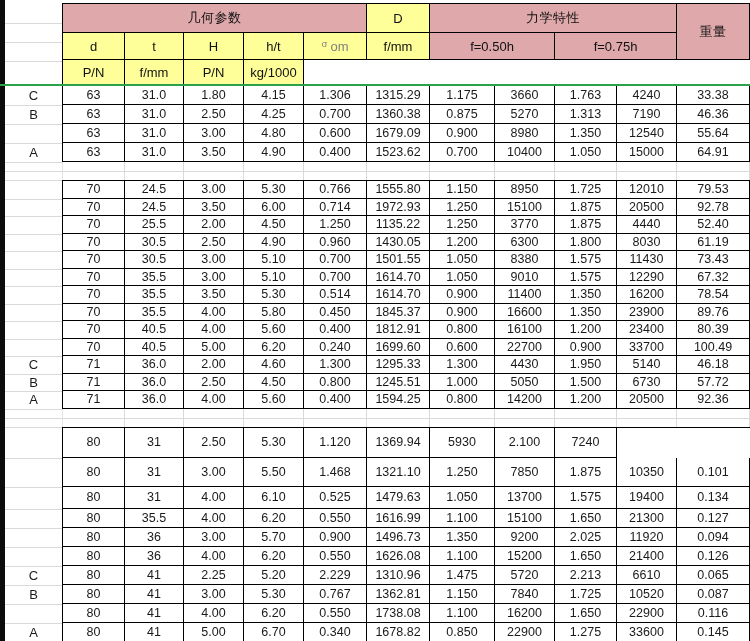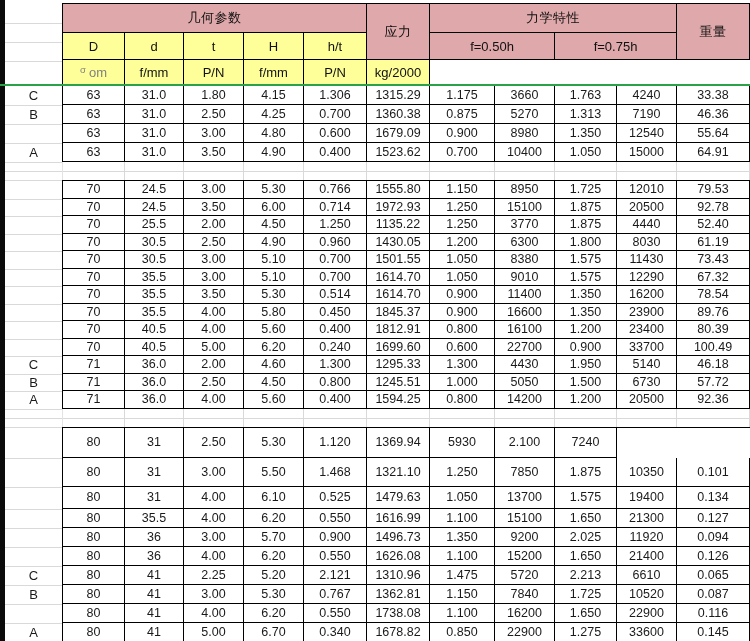--- a/index.html
+++ b/index.html
@@ -90,40 +90,39 @@
       <div class="hairline" style="top: 584.5px;"></div>
       <div class="row-label" style="top: 584.5px; height: 19px; line-height: 19px;">B</div>
       <div class="hairline" style="top: 603.5px;"></div>
       <div class="hairline" style="top: 622.5px;"></div>
       <div class="row-label" style="top: 622.5px; height: 19px; line-height: 19px;">A</div>
     </div>
 
   <div id="grid">
     <div class="hdr cols">
       <div class="hcell pink c-geo">几何参数</div>
-      <div class="hcell pink c-stress">应力</div>
       <div class="hcell pink c-mech">力学特性</div>
       <div class="hcell pink c-weight">重量</div>
       <div class="hcell pink c-f050">f=0.50h</div>
       <div class="hcell pink c-f075">f=0.75h</div>
 
       <div class="hcell yellow">D</div>
       <div class="hcell yellow">d</div>
       <div class="hcell yellow">t</div>
       <div class="hcell yellow">H</div>
       <div class="hcell yellow">h/t</div>
       <div class="hcell yellow sigma-cell">
         <span class="sig">σ</span>
           <span>om</span>
       </div>
       <div class="hcell yellow">f/mm</div>
       <div class="hcell yellow">P/N</div>
       <div class="hcell yellow">f/mm</div>
       <div class="hcell yellow">P/N</div>
-      <div class="hcell yellow">kg/2000</div>
+      <div class="hcell yellow">kg/1000</div>
     </div>
     <div id="tbody">
         <div class="section">
           <div class="trow cols" style="height: 19px;">
             <div class="cell">63</div>
             <div class="cell">31.0</div>
             <div class="cell">1.80</div>
             <div class="cell">4.15</div>
             <div class="cell">1.306</div>
             <div class="cell">1315.29</div>
@@ -447,21 +446,21 @@
             <div class="cell">15200</div>
             <div class="cell">1.650</div>
             <div class="cell">21400</div>
             <div class="cell">0.126</div>
           </div>
           <div class="trow cols" style="height: 19px;">
             <div class="cell">80</div>
             <div class="cell">41</div>
             <div class="cell">2.25</div>
             <div class="cell">5.20</div>
-            <div class="cell">2.121</div>
+            <div class="cell">2.229</div>
             <div class="cell">1310.96</div>
             <div class="cell">1.475</div>
             <div class="cell">5720</div>
             <div class="cell">2.213</div>
             <div class="cell">6610</div>
             <div class="cell">0.065</div>
           </div>
           <div class="trow cols" style="height: 19px;">
             <div class="cell">80</div>
             <div class="cell">41</div>

